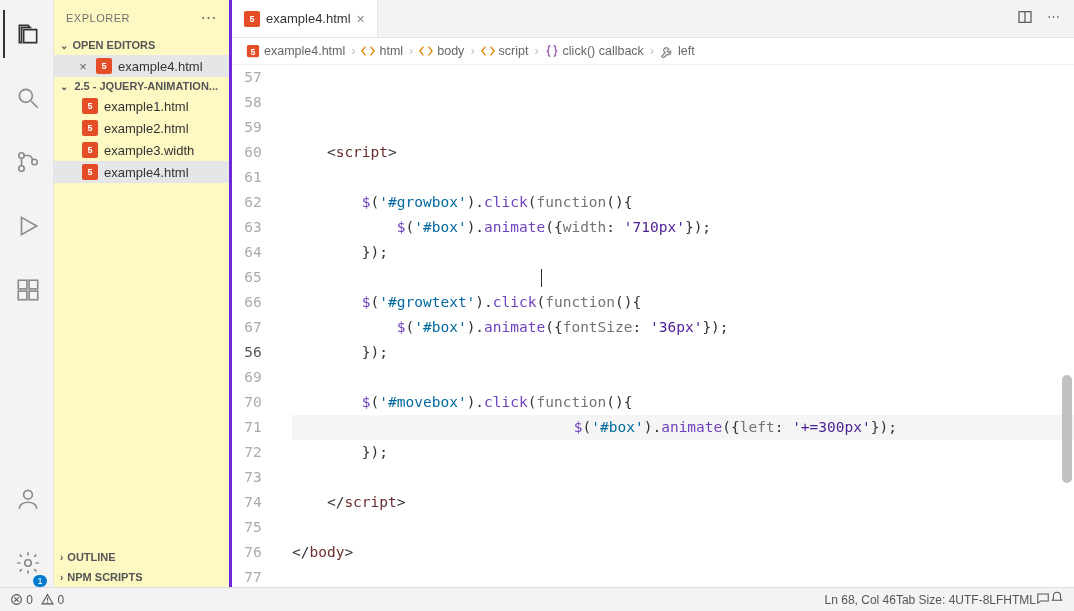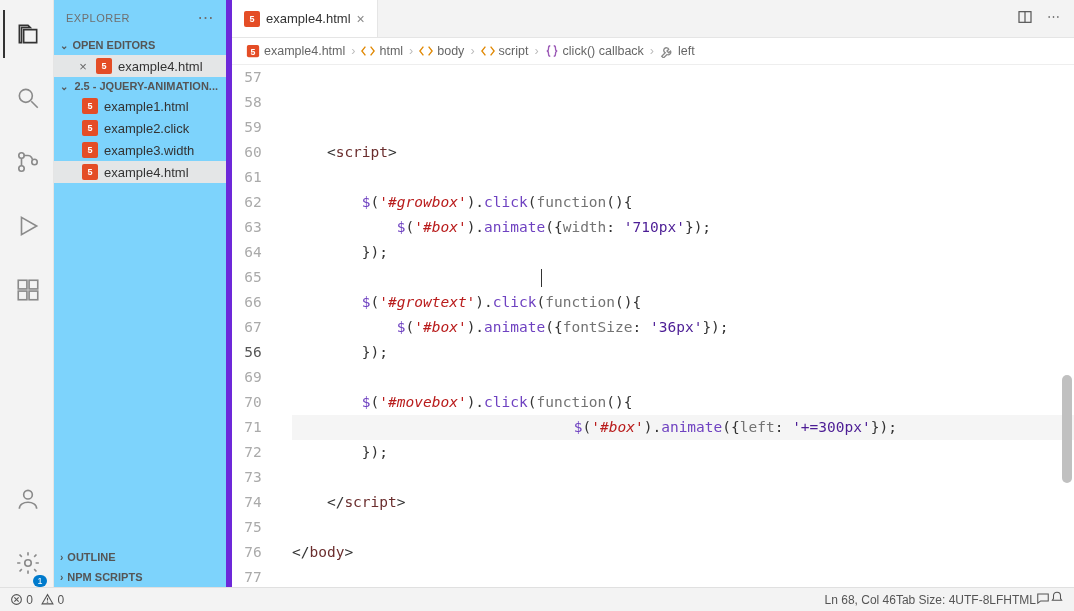--- a/index.html
+++ b/index.html
@@ -4,21 +4,21 @@
 <style>
 * { margin: 0; padding: 0; box-sizing: border-box; }
 body { font-family: -apple-system, BlinkMacSystemFont, "Segoe UI", sans-serif; font-size: 13px; color: #333; background: #fff; overflow: hidden; width: 1074px; height: 611px; }
 .app { display: flex; flex-direction: column; height: 611px; width: 1074px; }
 .main { display: flex; flex: 1; overflow: hidden; }
 .activity-bar { width: 54px; background: #f3f3f3; display: flex; flex-direction: column; align-items: center; padding-top: 10px; gap: 16px; border-right: 1px solid #e5e5e5; }
 .activity-bar .ab-item { width: 48px; height: 48px; display: flex; align-items: center; justify-content: center; color: #8a8a8a; cursor: pointer; border-left: 2px solid transparent; }
 .activity-bar .ab-item.active { color: #333; border-left: 2px solid #333; }
 .activity-bar .spacer { flex: 1; }
 .activity-bar svg { width: 26px; height: 26px; stroke: currentColor; fill: none; stroke-width: 1.5; }
-.sidebar { width: 178px; background: #7dd3fc; display: flex; flex-direction: column; border-right: 6px solid #6d28d9; }
+.sidebar { width: 178px; background: #fef9c3; display: flex; flex-direction: column; border-right: 3px solid #6d28d9; }
 .sidebar-header { display: flex; align-items: center; justify-content: space-between; padding: 8px 12px; color: #6f6f6f; font-size: 11px; letter-spacing: 0.5px; }
 .sidebar-header .dots { font-size: 16px; cursor: pointer; }
 .section-header { display: flex; align-items: center; gap: 4px; padding: 4px 6px; font-size: 11px; font-weight: 700; color: #555; cursor: pointer; }
 .section-header .chevron { font-size: 10px; color: #555; }
 .open-editor-item, .folder-item, .file-item { display: flex; align-items: center; gap: 6px; padding: 3px 8px 3px 22px; font-size: 13px; color: #333; cursor: pointer; white-space: nowrap; overflow: hidden; }
 .open-editor-item .close { width: 14px; text-align: center; color: #666; font-size: 13px; }
 .file-icon { width: 16px; height: 16px; background: #e44d26; border-radius: 2px; display: inline-flex; align-items: center; justify-content: center; color: #fff; font-size: 9px; font-weight: 700; }
 .folder-item { padding-left: 6px; font-weight: 700; font-size: 11px; color: #555; }
 .file-item { padding-left: 28px; }
 .file-item.selected, .open-editor-item.selected { background: #e4e6e7; }
@@ -37,21 +37,21 @@
 .editor { flex: 1; display: flex; font-family: Menlo, Consolas, monospace; font-size: 14.5px; line-height: 25px; overflow: hidden; position: relative; }
 .gutter { width: 60px; text-align: center; color: #aaa; padding-right: 18px; user-select: none; background: #fff; }
 .code { flex: 1; white-space: pre; color: #333; position: relative; }
 .code .line { height: 25px; position: relative; }
 .code .line.current { background: #f5f5f5; text-align: center; }
 .gutter .ln.current { color: #555; }
 .tok-tag { color: #6b2e2e; }
 .tok-fn { color: #6f42c1; }
 .tok-key { color: #737373; }
 .tok-str { color: #4c1d95; }
-.tok-sel { color: #b91c1c; font-style: italic; }
+.tok-sel { color: #0369a1; }
 .cursor { position: absolute; width: 1px; height: 18px; background: #333; }
 .scrollbar-track { position: absolute; right: 0; top: 0; width: 14px; height: 100%; background: transparent; }
 .scrollbar-thumb { position: absolute; right: 2px; width: 10px; background: #c0c0c0; border-radius: 5px; }
 .status-bar { height: 24px; background: #f3f3f3; border-top: 1px solid #e0e0e0; display: flex; align-items: center; font-size: 12px; color: #555; padding: 0 10px; gap: 16px; }
 .status-bar .sb-left { display: flex; gap: 8px; align-items: center; }
 .status-bar .sb-right { margin-left: auto; display: flex; align-items: center; }
 .status-bar span { cursor: pointer; }
 .badge { position: absolute; bottom: 0; right: 4px; background: #007acc; color: #fff; border-radius: 8px; font-size: 9px; padding: 0 4px; line-height: 12px; }
 .ab-wrap { position: relative; }
 </style>
@@ -130,21 +130,21 @@
         <span class="chevron">⌄</span>
         <span>2.5 - JQUERY-ANIMATION...</span>
       </div>
       <div id="file-list">
           <div class="file-item">
             <span class="file-icon">5</span>
             <span>example1.html</span>
           </div>
           <div class="file-item">
             <span class="file-icon">5</span>
-            <span>example2.click</span>
+            <span>example2.html</span>
           </div>
           <div class="file-item">
             <span class="file-icon">5</span>
             <span>example3.width</span>
           </div>
           <div class="file-item selected">
             <span class="file-icon">5</span>
             <span>example4.html</span>
           </div>
         </div>

